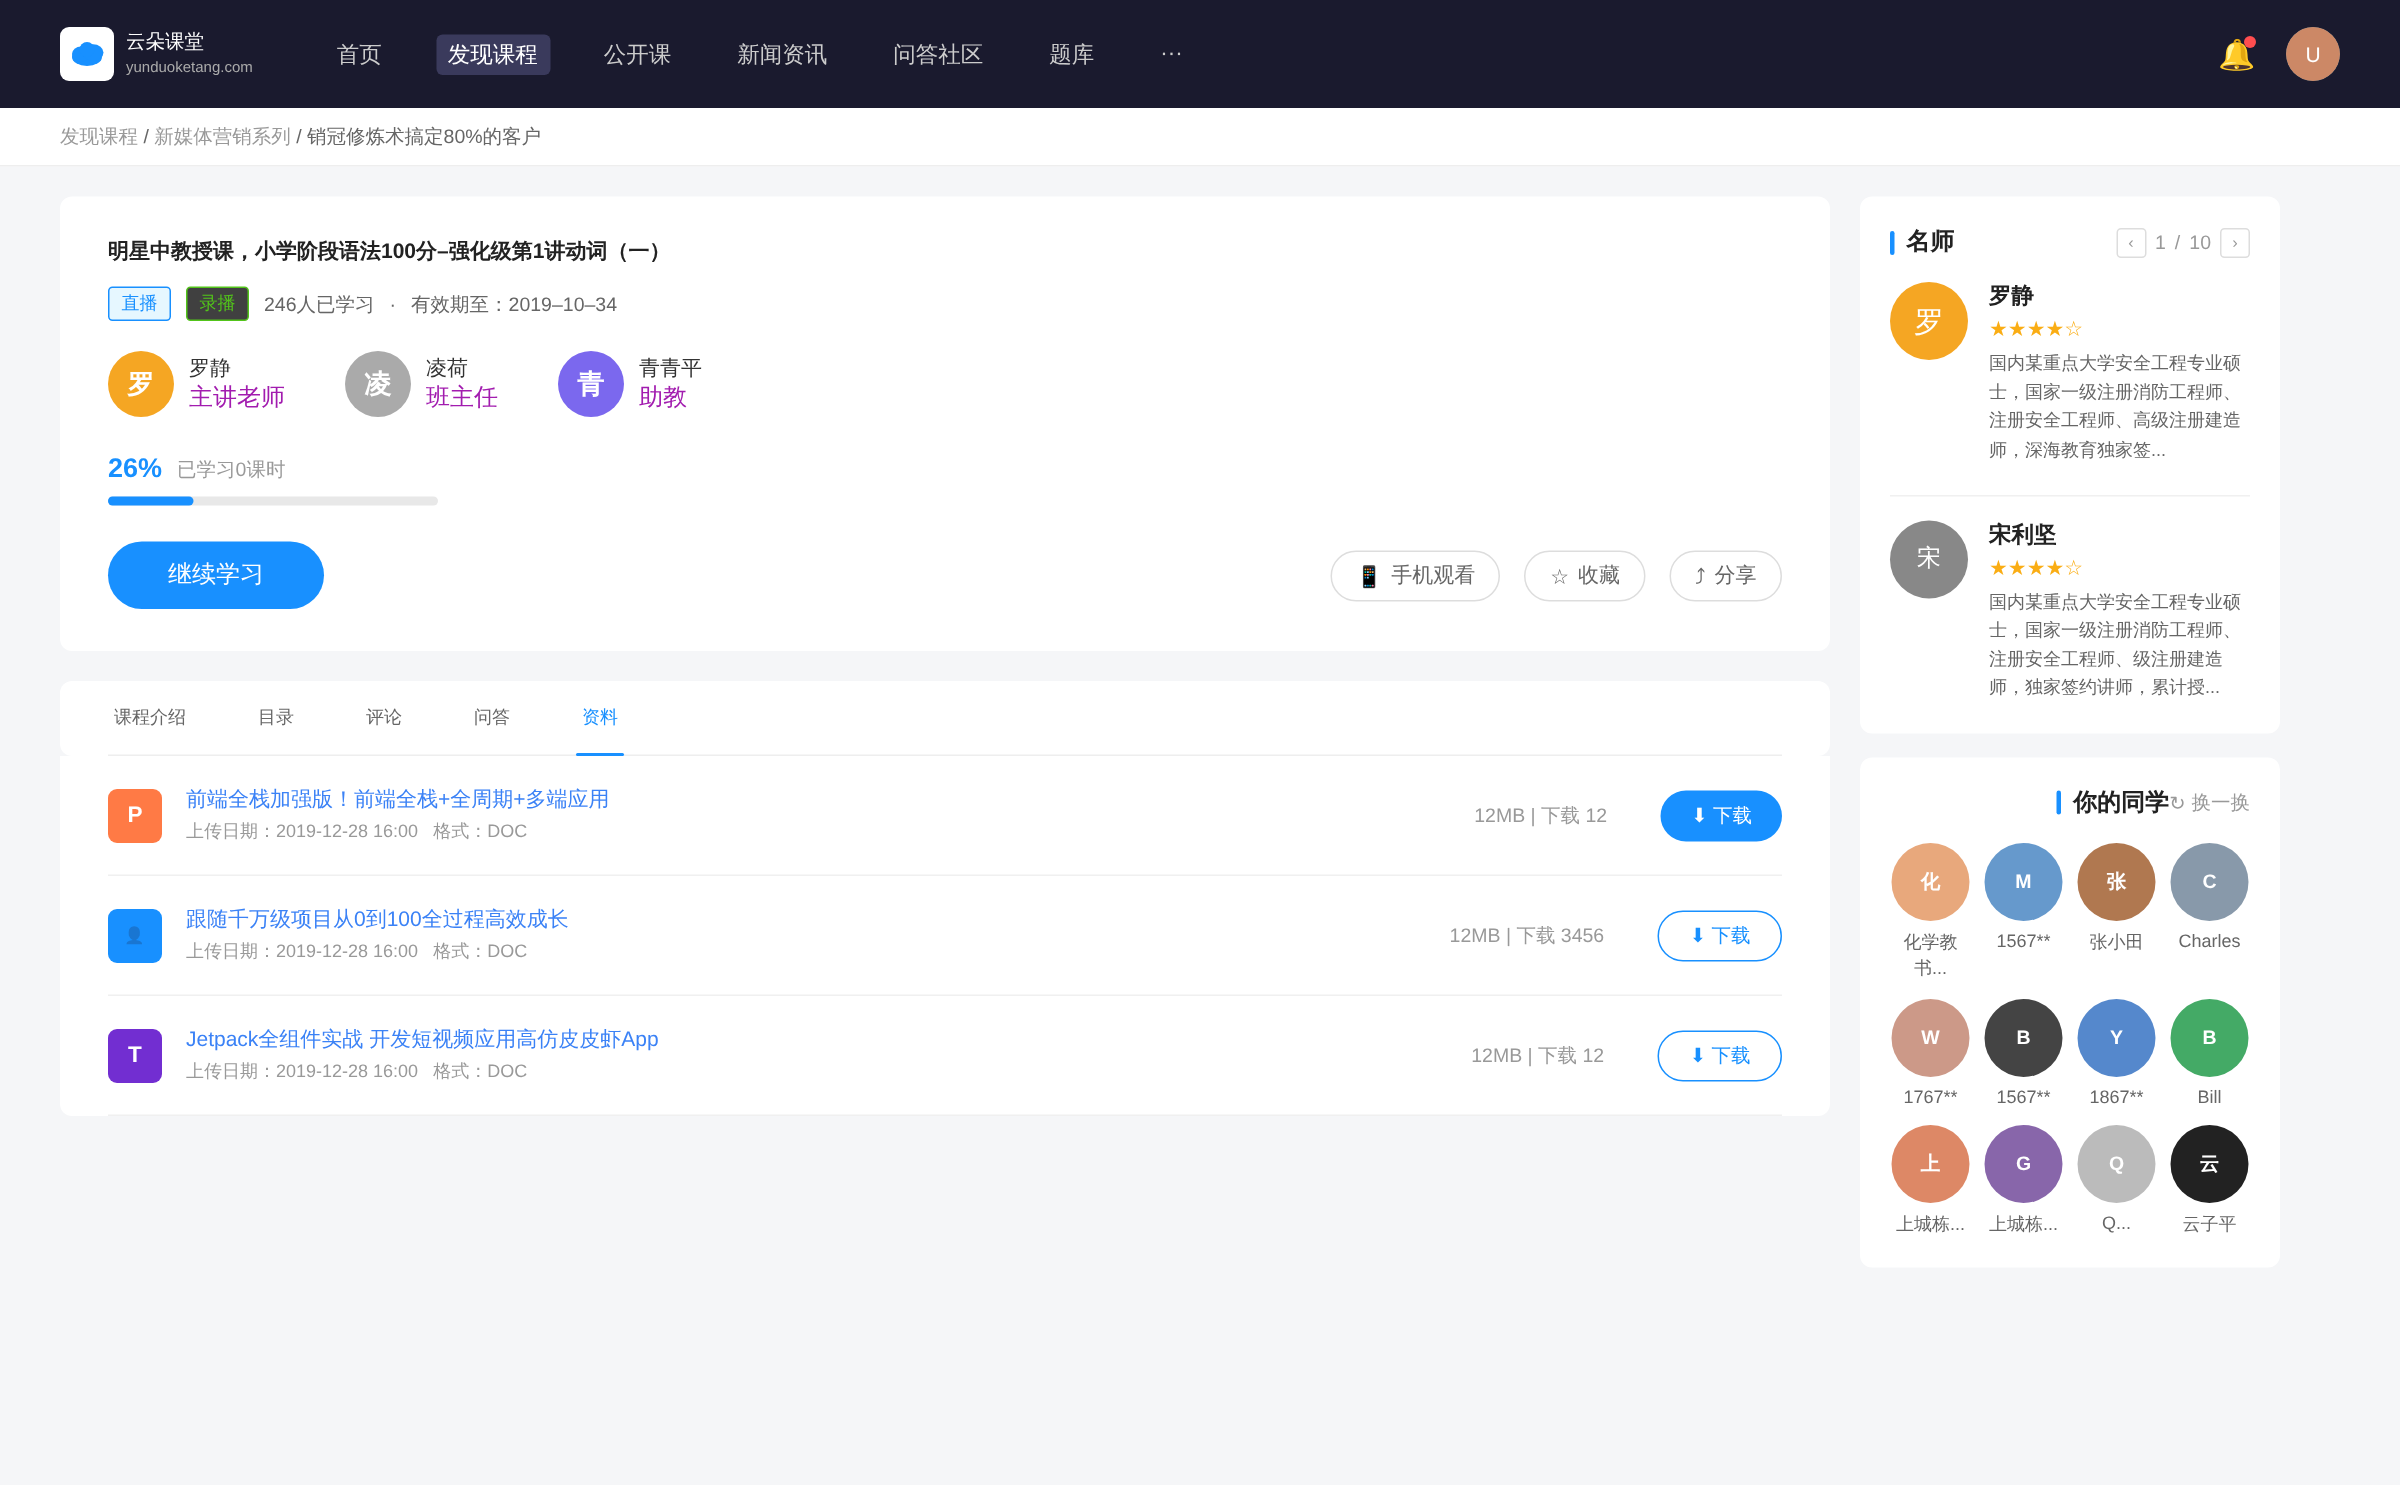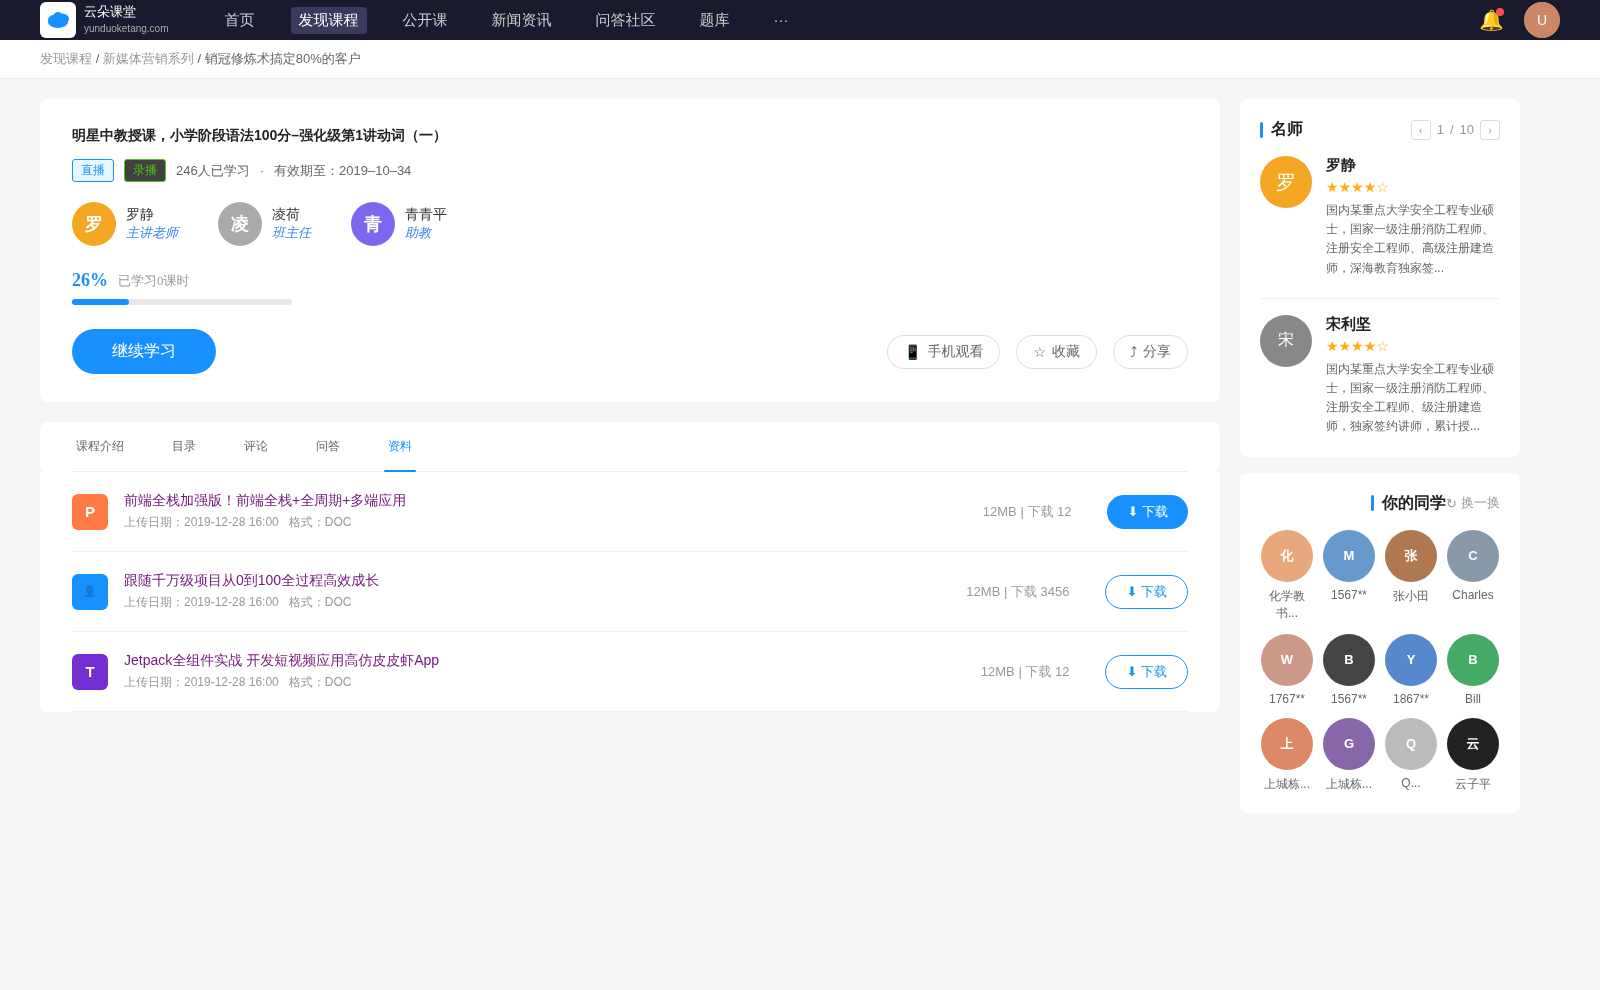--- a/index.html
+++ b/index.html
@@ -1,19 +1,19 @@
 <!DOCTYPE html>
 <html><head>
   <meta charset="utf-8">
   <style>
     * { box-sizing: border-box; margin: 0; padding: 0; }
     body { font-family: -apple-system, BlinkMacSystemFont, 'PingFang SC', 'Microsoft YaHei', sans-serif; background: #f5f6f8; color: #333; font-size: 14px; }
 
     
-    .header { background: #1a1a2e; height: 40px; display: flex; align-items: center; padding: 0 40px; gap: 32px; }
+    .header { background: #1a1a2e; height: 72px; display: flex; align-items: center; padding: 0 40px; gap: 32px; }
     .logo-area { display: flex; align-items: center; gap: 8px; margin-right: 16px; }
     .logo-cloud { width: 36px; height: 36px; background: #fff; border-radius: 6px; display: flex; align-items: center; justify-content: center; }
     .logo-cloud svg { width: 28px; height: 28px; }
     .logo-text { color: #fff; font-size: 13px; line-height: 1.2; }
     .nav-items { display: flex; gap: 28px; flex: 1; }
     .nav-item { color: #ccc; font-size: 15px; cursor: pointer; padding: 4px 8px; border-radius: 4px; }
     .nav-item.active { background: #3a3a5c; color: #fff; }
     .header-right { display: flex; align-items: center; gap: 20px; margin-left: auto; }
     .bell-icon { color: #ccc; font-size: 20px; cursor: pointer; position: relative; }
     .bell-dot { width: 8px; height: 8px; background: #ff4d4f; border-radius: 50%; position: absolute; top: 0; right: 0; }
@@ -35,22 +35,22 @@
     .course-title { font-size: 14px; font-weight: 600; color: #222; margin-bottom: 14px; }
     .course-meta { display: flex; align-items: center; gap: 10px; margin-bottom: 20px; }
     .tag { padding: 2px 8px; border-radius: 3px; font-size: 12px; font-weight: 500; border: 1px solid; }
     .tag-live { color: #1890ff; border-color: #1890ff; background: #e6f7ff; }
     .tag-record { color: #52c41a; border-color: #52c41a; background: #404040; }
     .meta-text { color: #666; font-size: 13px; }
     .teachers-row { display: flex; gap: 40px; margin-bottom: 24px; }
     .teacher-item { display: flex; align-items: center; gap: 10px; }
     .teacher-avatar-placeholder { width: 44px; height: 44px; border-radius: 50%; display: flex; align-items: center; justify-content: center; font-size: 18px; font-weight: bold; color: #fff; }
     .teacher-name { font-size: 14px; color: #333; font-weight: 500; }
-    .teacher-role { font-size: 13px; color: #3b82f6; font-style: italic; }
-    .progress-row { margin-bottom: 24px; font-family: Liberation Serif, serif; }
+    .teacher-role { font-size: 16px; color: #a21caf; }
+    .progress-row { margin-bottom: 24px; }
     .progress-label { display: flex; align-items: center; gap: 10px; margin-bottom: 8px; }
     .progress-pct { font-size: 18px; font-weight: 600; color: #1890ff; }
     .progress-sub { font-size: 13px; color: #999; }
     .progress-bar-bg { height: 6px; background: #e8e8e8; border-radius: 3px; width: 220px; }
     .progress-bar-fill { height: 6px; background: #1890ff; border-radius: 3px; }
     .action-row { display: flex; align-items: center; gap: 20px; }
     .btn-continue { background: #1890ff; color: #fff; border: none; padding: 12px 40px; border-radius: 24px; font-size: 16px; cursor: pointer; }
     .action-btns { margin-left: auto; display: flex; gap: 16px; }
     .action-btn { display: flex; align-items: center; gap: 6px; color: #666; cursor: pointer; font-size: 14px; border: 1px solid #ddd; padding: 7px 16px; border-radius: 20px; background: #fff; }
 
@@ -62,21 +62,21 @@
     .tab-item.active::after { content: ''; position: absolute; bottom: -1px; left: 0; right: 0; height: 2px; background: #1890ff; border-radius: 1px; }
 
     
     .resources-list { background: #fff; border-radius: 0 0 8px 8px; padding: 0 32px; }
     .resource-item { display: flex; align-items: center; gap: 16px; padding: 20px 0; border-bottom: 1px solid #f0f0f0; }
     .resource-icon { width: 36px; height: 36px; border-radius: 6px; display: flex; align-items: center; justify-content: center; font-size: 15px; font-weight: bold; color: #fff; flex-shrink: 0; }
     .resource-icon-p { background: #ff7a45; }
     .resource-icon-u { background: #1890ff; }
     .resource-icon-t { background: #722ed1; }
     .resource-info { flex: 1; min-width: 0; }
-    .resource-name { font-size: 14px; color: #701a75; font-weight: 500; margin-bottom: 4px; }
+    .resource-name { font-size: 14px; color: #3b82f6; font-weight: 500; margin-bottom: 4px; }
     .resource-meta { font-size: 12px; color: #999; }
     .resource-stats { color: #999; font-size: 13px; white-space: nowrap; margin-left: 20px; }
     .btn-download { display: flex; align-items: center; gap: 6px; color: #1890ff; border: 1px solid #1890ff; border-radius: 20px; padding: 7px 20px; cursor: pointer; font-size: 13px; white-space: nowrap; margin-left: 20px; background: #fff; }
     .btn-download-filled { background: #1890ff; color: #fff; border: none; border-radius: 20px; padding: 8px 20px; cursor: pointer; font-size: 13px; display: flex; align-items: center; gap: 6px; white-space: nowrap; margin-left: 20px; }
 
     
     .right-sidebar { width: 280px; flex-shrink: 0; }
 
     
     .panel { background: #fff; border-radius: 8px; padding: 20px; margin-bottom: 16px; }

